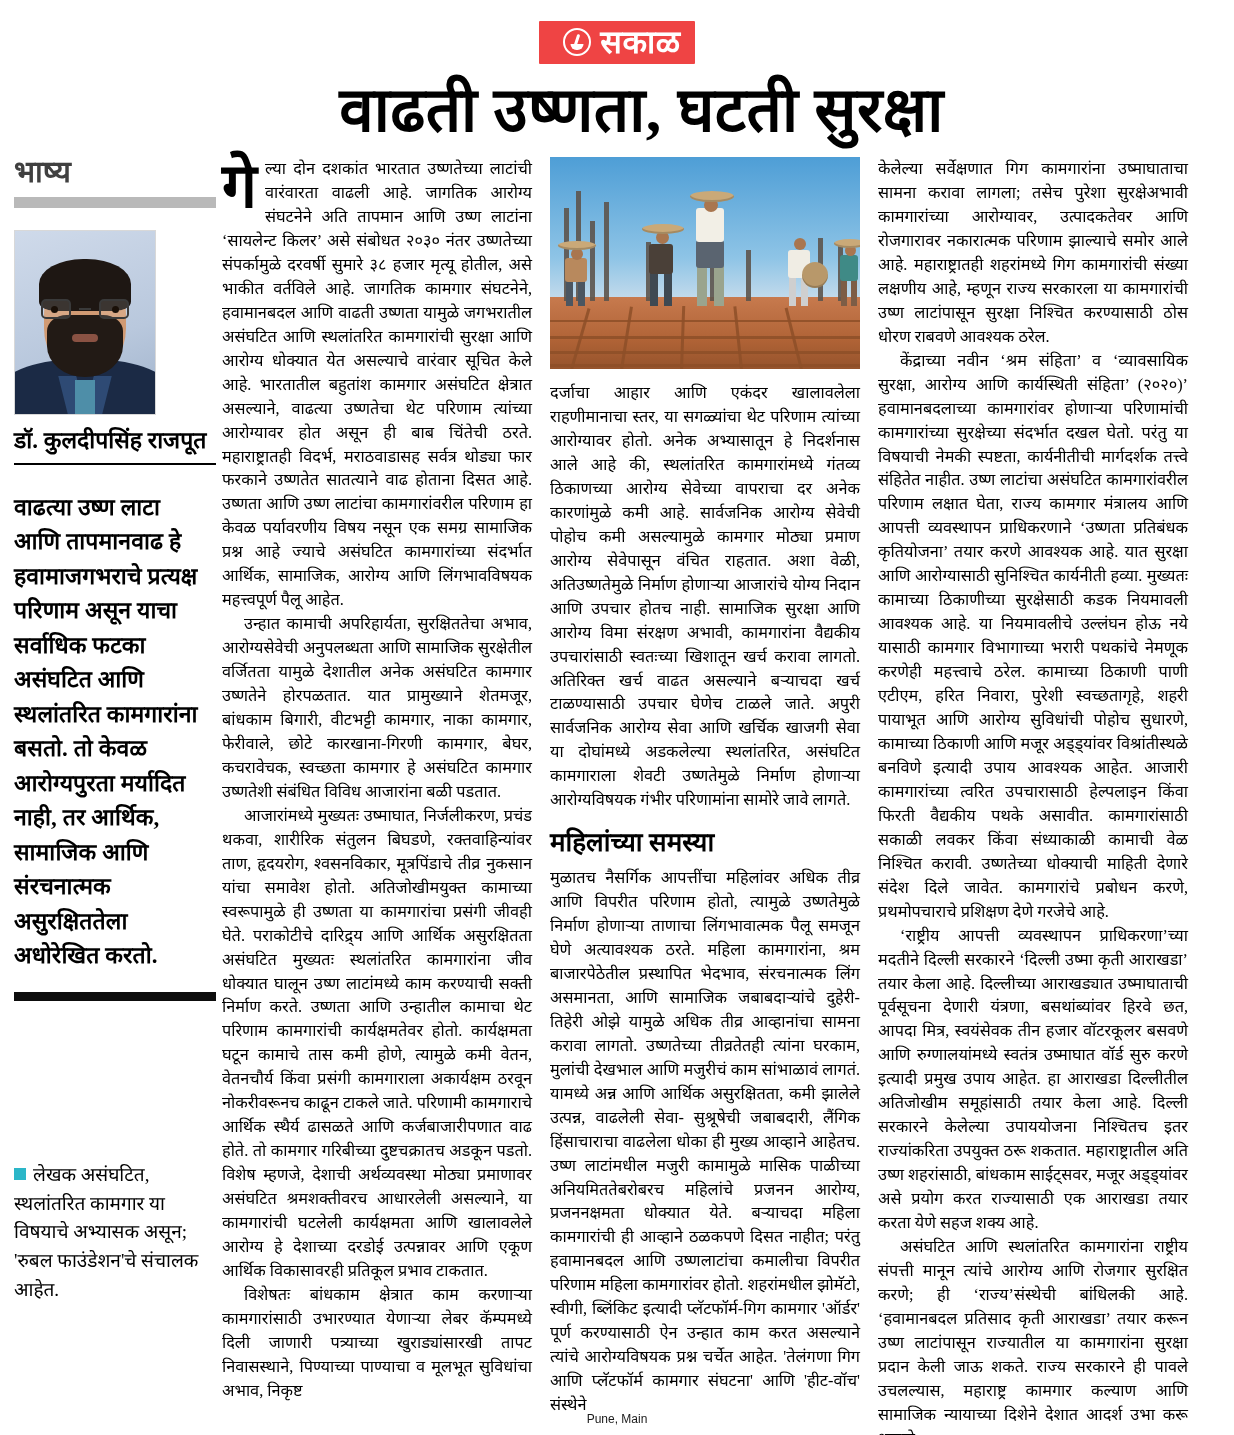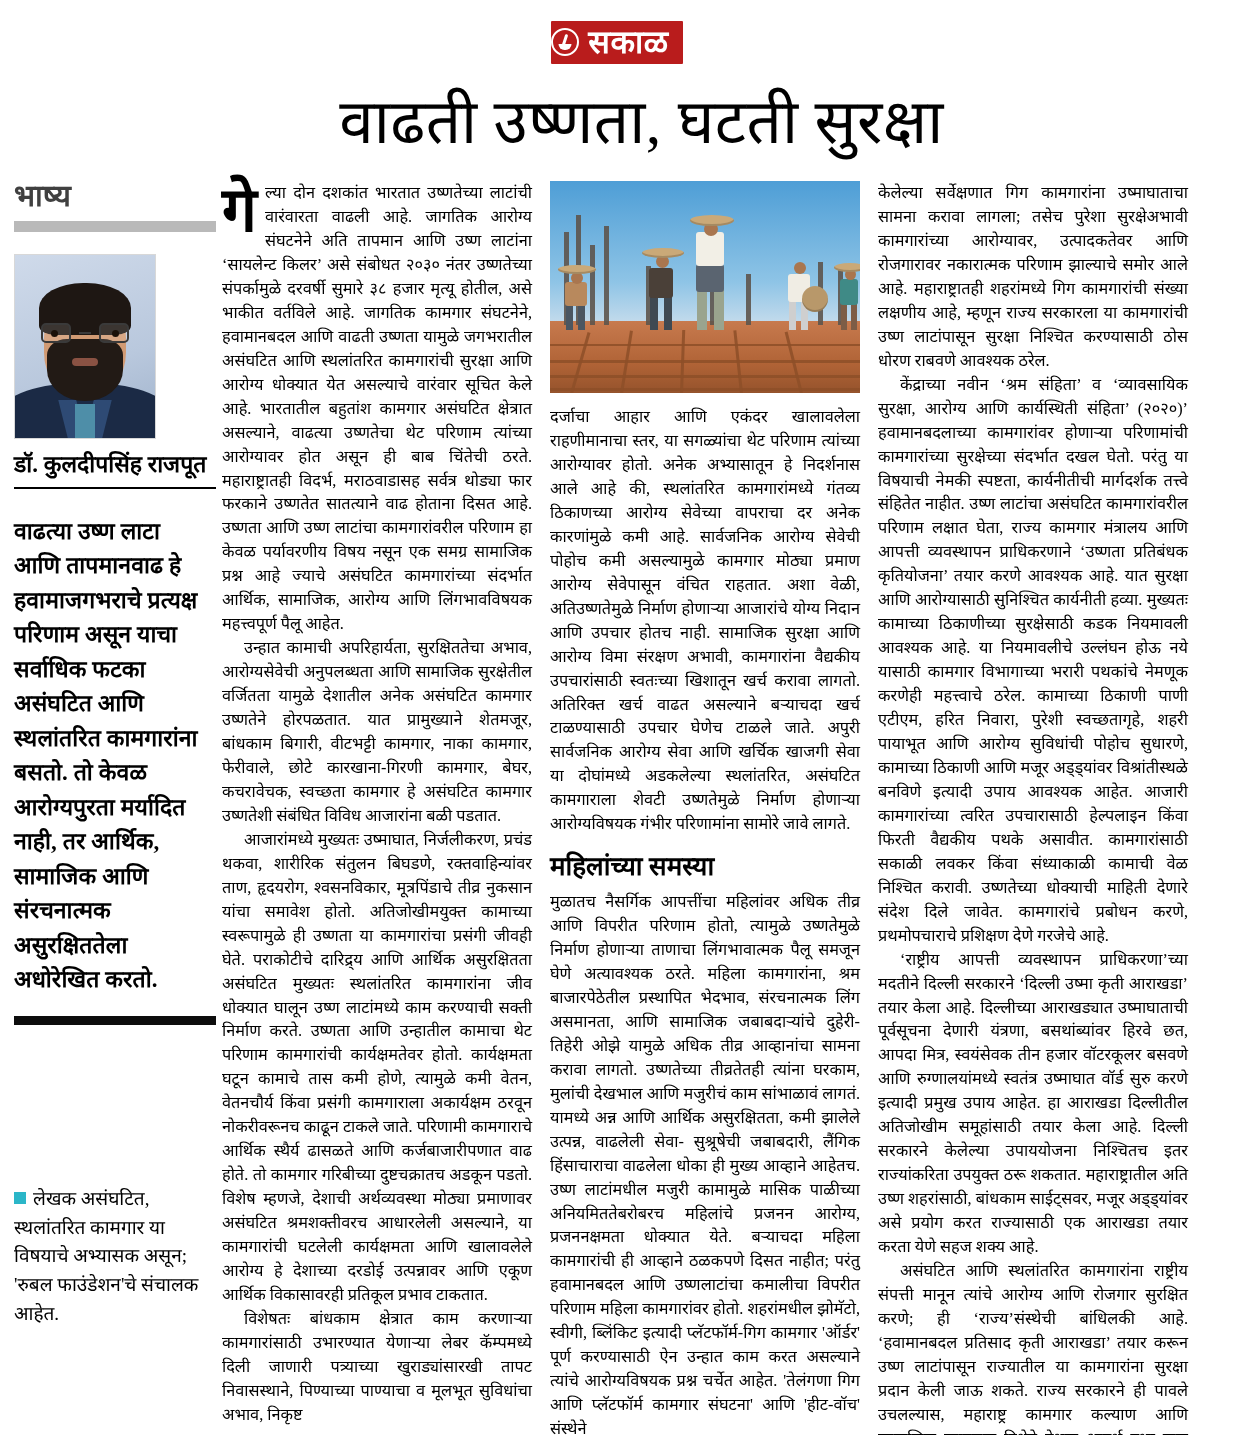--- a/index.html
+++ b/index.html
@@ -19,22 +19,22 @@
     width: 100%;
     height: 72px;
     display: flex;
     align-items: center;
     justify-content: center;
     padding-top: 12px;
   }
   .logo-box {
     display: inline-flex;
     align-items: center;
-    background: #b91c1c;
-    padding: 5px 14px 6px 0;
+    background: #ef4444;
+    padding: 5px 14px 6px 24px;
     border-radius: 1px;
   }
   .logo-mark {
     width: 28px; height: 28px;
     border: 2px solid #ffffff;
     border-radius: 50%;
     margin-right: 9px;
     position: relative;
     flex: 0 0 auto;
   }
@@ -65,25 +65,25 @@
     letter-spacing: 0.5px;
   }
 
   
   .headline-row {
     padding: 6px 0 14px 0;
     text-align: center;
   }
   .headline {
     font-family: "Liberation Serif", "DejaVu Serif", serif;
-    font-weight: normal;
+    font-weight: bold;
     font-size: 62px;
     line-height: 1.05;
     letter-spacing: 0.5px;
-    margin: 12px;
+    margin: 0;
     padding-left: 49px;
   }
 
   
   .page {
     display: flex;
     padding: 0 14px 0 14px;
     gap: 0;
     align-items: flex-start;
   }
@@ -385,13 +385,14 @@
       <p>केलेल्या सर्वेक्षणात गिग कामगारांना उष्माघाताचा सामना करावा लागला; तसेच पुरेशा सुरक्षेअभावी कामगारांच्या आरोग्यावर, उत्पादकतेवर आणि रोजगारावर नकारात्मक परिणाम झाल्याचे समोर आले आहे. महाराष्ट्रातही शहरांमध्ये गिग कामगारांची संख्या लक्षणीय आहे, म्हणून राज्य सरकारला या कामगारांची उष्ण लाटांपासून सुरक्षा निश्चित करण्यासाठी ठोस धोरण राबवणे आवश्यक ठरेल.</p>
       <p>केंद्राच्या नवीन ‘श्रम संहिता’ व ‘व्यावसायिक सुरक्षा, आरोग्य आणि कार्यस्थिती संहिता’ (२०२०)’ हवामानबदलाच्या कामगारांवर होणाऱ्या परिणामांची कामगारांच्या सुरक्षेच्या संदर्भात दखल घेतो. परंतु या विषयाची नेमकी स्पष्टता, कार्यनीतीची मार्गदर्शक तत्त्वे संहितेत नाहीत. उष्ण लाटांचा असंघटित कामगारांवरील परिणाम लक्षात घेता, राज्य कामगार मंत्रालय आणि आपत्ती व्यवस्थापन प्राधिकरणाने ‘उष्णता प्रतिबंधक कृतियोजना’ तयार करणे आवश्यक आहे. यात सुरक्षा आणि आरोग्यासाठी सुनिश्चित कार्यनीती हव्या. मुख्यतः कामाच्या ठिकाणीच्या सुरक्षेसाठी कडक नियमावली आवश्यक आहे. या नियमावलीचे उल्लंघन होऊ नये यासाठी कामगार विभागाच्या भरारी पथकांचे नेमणूक करणेही महत्त्वाचे ठरेल. कामाच्या ठिकाणी पाणी एटीएम, हरित निवारा, पुरेशी स्वच्छतागृहे, शहरी पायाभूत आणि आरोग्य सुविधांची पोहोच सुधारणे, कामाच्या ठिकाणी आणि मजूर अड्ड्यांवर विश्रांतीस्थळे बनविणे इत्यादी उपाय आवश्यक आहेत. आजारी कामगारांच्या त्वरित उपचारासाठी हेल्पलाइन किंवा फिरती वैद्यकीय पथके असावीत. कामगारांसाठी सकाळी लवकर किंवा संध्याकाळी कामाची वेळ निश्चित करावी. उष्णतेच्या धोक्याची माहिती देणारे संदेश दिले जावेत. कामगारांचे प्रबोधन करणे, प्रथमोपचाराचे प्रशिक्षण देणे गरजेचे आहे.</p>
       <p>‘राष्ट्रीय आपत्ती व्यवस्थापन प्राधिकरणा’च्या मदतीने दिल्ली सरकारने ‘दिल्ली उष्मा कृती आराखडा’ तयार केला आहे. दिल्लीच्या आराखड्यात उष्माघाताची पूर्वसूचना देणारी यंत्रणा, बसथांब्यांवर हिरवे छत, आपदा मित्र, स्वयंसेवक तीन हजार वॉटरकूलर बसवणे आणि रुग्णालयांमध्ये स्वतंत्र उष्माघात वॉर्ड सुरु करणे इत्यादी प्रमुख उपाय आहेत. हा आराखडा दिल्लीतील अतिजोखीम समूहांसाठी तयार केला आहे. दिल्ली सरकारने केलेल्या उपाययोजना निश्चितच इतर राज्यांकरिता उपयुक्त ठरू शकतात. महाराष्ट्रातील अति उष्ण शहरांसाठी, बांधकाम साईट्सवर, मजूर अड्ड्यांवर असे प्रयोग करत राज्यासाठी एक आराखडा तयार करता येणे सहज शक्य आहे.</p>
       <p>असंघटित आणि स्थलांतरित कामगारांना राष्ट्रीय संपत्ती मानून त्यांचे आरोग्य आणि रोजगार सुरक्षित करणे; ही ‘राज्य’संस्थेची बांधिलकी आहे. ‘हवामानबदल प्रतिसाद कृती आराखडा’ तयार करून उष्ण लाटांपासून राज्यातील या कामगारांना सुरक्षा प्रदान केली जाऊ शकते. राज्य सरकारने ही पावले उचलल्यास, महाराष्ट्र कामगार कल्याण आणि सामाजिक न्यायाच्या दिशेने देशात आदर्श उभा करू शकतो.</p>
     </div>
 
   </div>
 </div>
 
 <div class="footer">
+  <div>Pune, Main</div>
 </div>
 
 </body></html>

